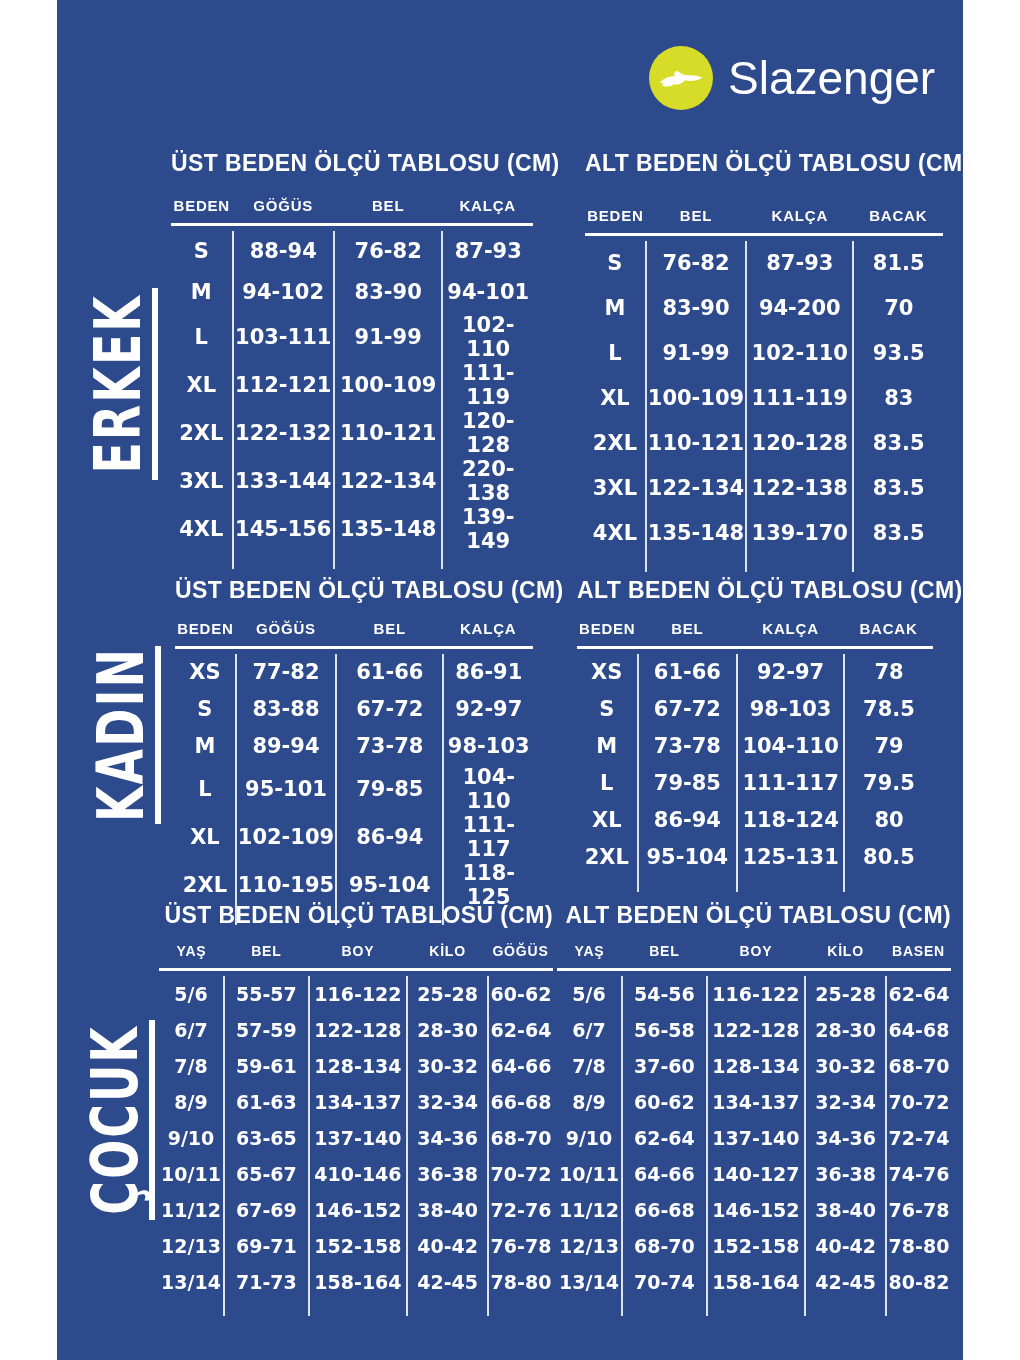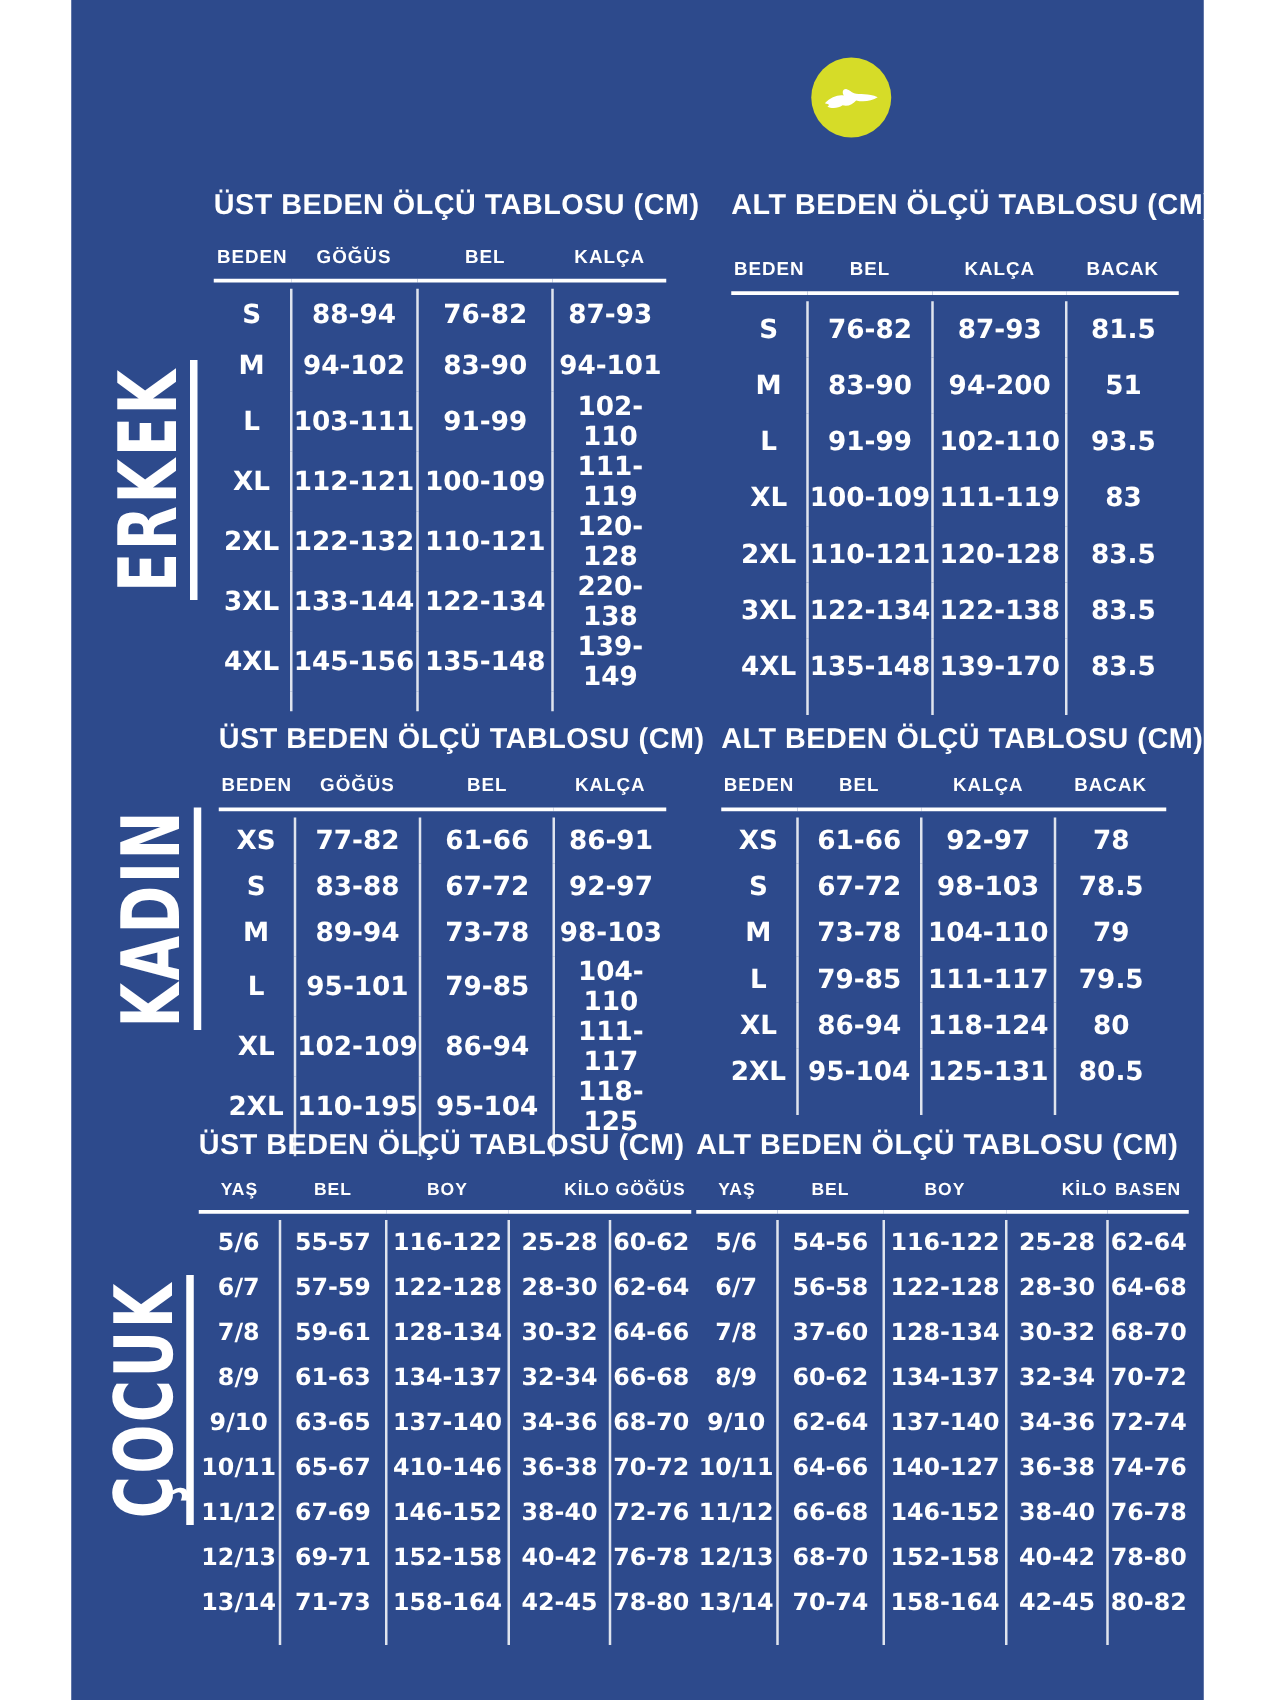--- a/index.html
+++ b/index.html
@@ -19,38 +19,38 @@
   .vtext { writing-mode:vertical-rl; transform:rotate(180deg) scaleX(1.4); transform-origin:center;
            font-weight:bold; font-size:46px; line-height:48px; letter-spacing:2px; color:#ffffff; white-space:nowrap; }
   .vbar { width:6px; background:#ffffff; align-self:stretch; }
   #l-erkek { left:37px; top:288px; height:192px; }
   #l-kadin { left:40px; top:646px; height:178px; }
   #l-cocuk { left:34px; top:1020px; height:200px; }
 
   
   .tbl { position:absolute; }
   .tbl-title { font-family:"Liberation Sans", sans-serif; font-weight:bold; font-size:23px;
-               text-align:left; letter-spacing:0.4px; white-space:nowrap; color:#ffffff; }
+               text-align:right; letter-spacing:0.4px; white-space:nowrap; color:#ffffff; }
   .tbl table { width:100%; border-collapse:collapse; table-layout:fixed; }
   .tbl th { font-family:"Liberation Sans", sans-serif; font-weight:bold; font-size:15px; letter-spacing:0.8px;
             text-align:center; padding:0 0 9px 0; border-bottom:3px solid #ffffff; color:#ffffff; }
   .tbl td { text-align:center; font-weight:bold; color:#ffffff; }
   .tbl tbody td + td { border-left:2px solid rgba(255,255,255,0.85); }
   .tbl tbody tr.gap td { height:6px; border-left:none; }
   .tbl tbody tr.spacer td { height:16px; }
 
   
   .cols-4 thead th:nth-child(1){ width:17%; }
   .cols-4 thead th:nth-child(2){ width:28%; }
   .cols-4 thead th:nth-child(3){ width:30%; }
   .cols-4 thead th:nth-child(4){ width:25%; }
   .cols-5 thead th:nth-child(1){ width:16.5%; }
   .cols-5 thead th:nth-child(2){ width:21.5%; }
   .cols-5 thead th:nth-child(3){ width:25%; }
-  .cols-5 thead th:nth-child(4){ width:20.5%;text-align:right; }
+  .cols-5 thead th:nth-child(4){ width:20.5%; }
   .cols-5 thead th:nth-child(5){ width:16.5%; }
 
   
   #t-erkek-ust { left:114px; top:150px; width:362px; }
   #t-erkek-ust .tbl-title { margin-bottom:20px; }
   #t-erkek-ust tbody tr td { height:41px; font-size:21px; }
 
   #t-erkek-alt { left:528px; top:150px; width:358px; }
   #t-erkek-alt .tbl-title { margin-bottom:30px; }
   #t-erkek-alt tbody tr td { height:45px; font-size:21px; }
@@ -90,20 +90,21 @@
             C 14 29, 28 24.5, 37 26.5
             C 33.5 21, 35.5 14.5, 42 15.5
             C 47 16.5, 49.5 20.5, 55 22.5
             C 64 25.5, 80 21.5, 96 29.5
             C 85 36.5, 70.5 38, 58.5 35
             C 53 41.5, 44.5 46, 35 43.5
             C 27 49.5, 14.5 49.5, 8.5 45.5
             C 12.5 43.5, 13 42, 4 40 Z"></path>
         </svg>
       </div>
+      <div class="logo-text">Slazenger</div>
     </div>
 
     <div class="vlabel" id="l-erkek">
       <span class="vtext">ERKEK</span>
       <span class="vbar"></span>
     </div>
     <div class="vlabel" id="l-kadin">
       <span class="vtext">KADIN</span>
       <span class="vbar"></span>
     </div>
@@ -202,21 +203,21 @@
             <tr>
               <td>S</td>
               <td>76-82</td>
               <td>87-93</td>
               <td>81.5</td>
             </tr>
             <tr>
               <td>M</td>
               <td>83-90</td>
               <td>94-200</td>
-              <td>51</td>
+              <td>70</td>
             </tr>
             <tr>
               <td>L</td>
               <td>91-99</td>
               <td>102-110</td>
               <td>93.5</td>
             </tr>
             <tr>
               <td>XL</td>
               <td>100-109</td>

